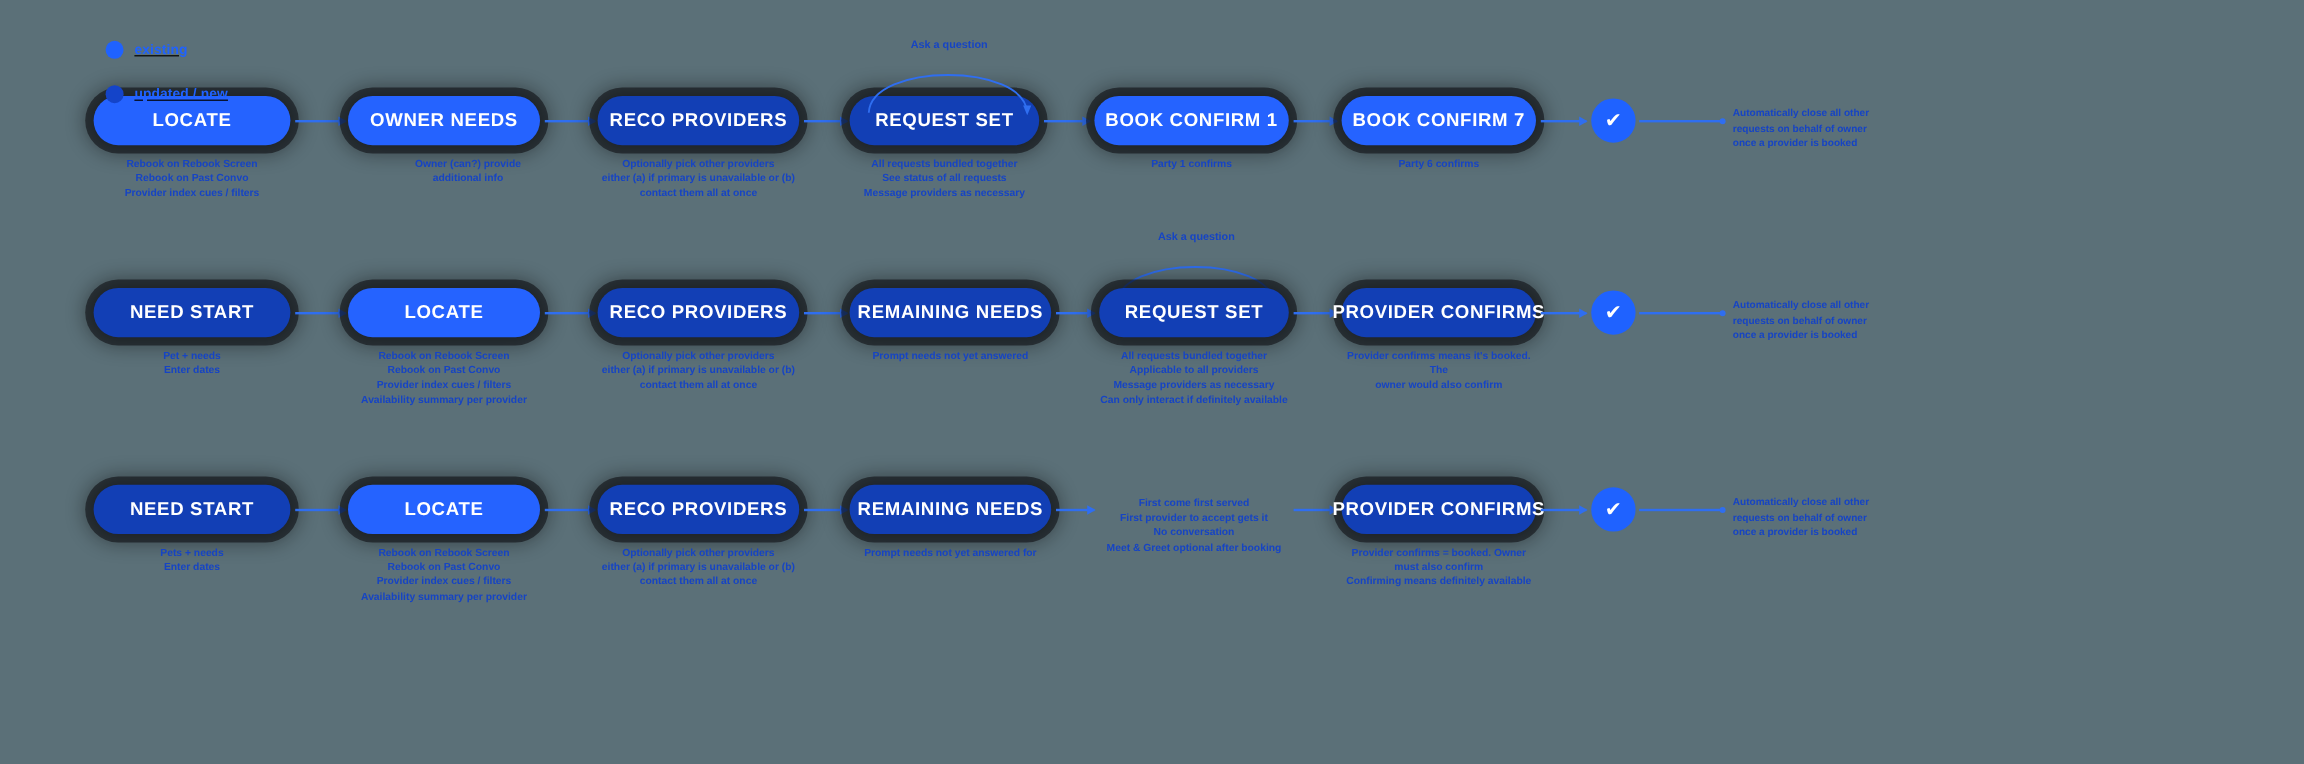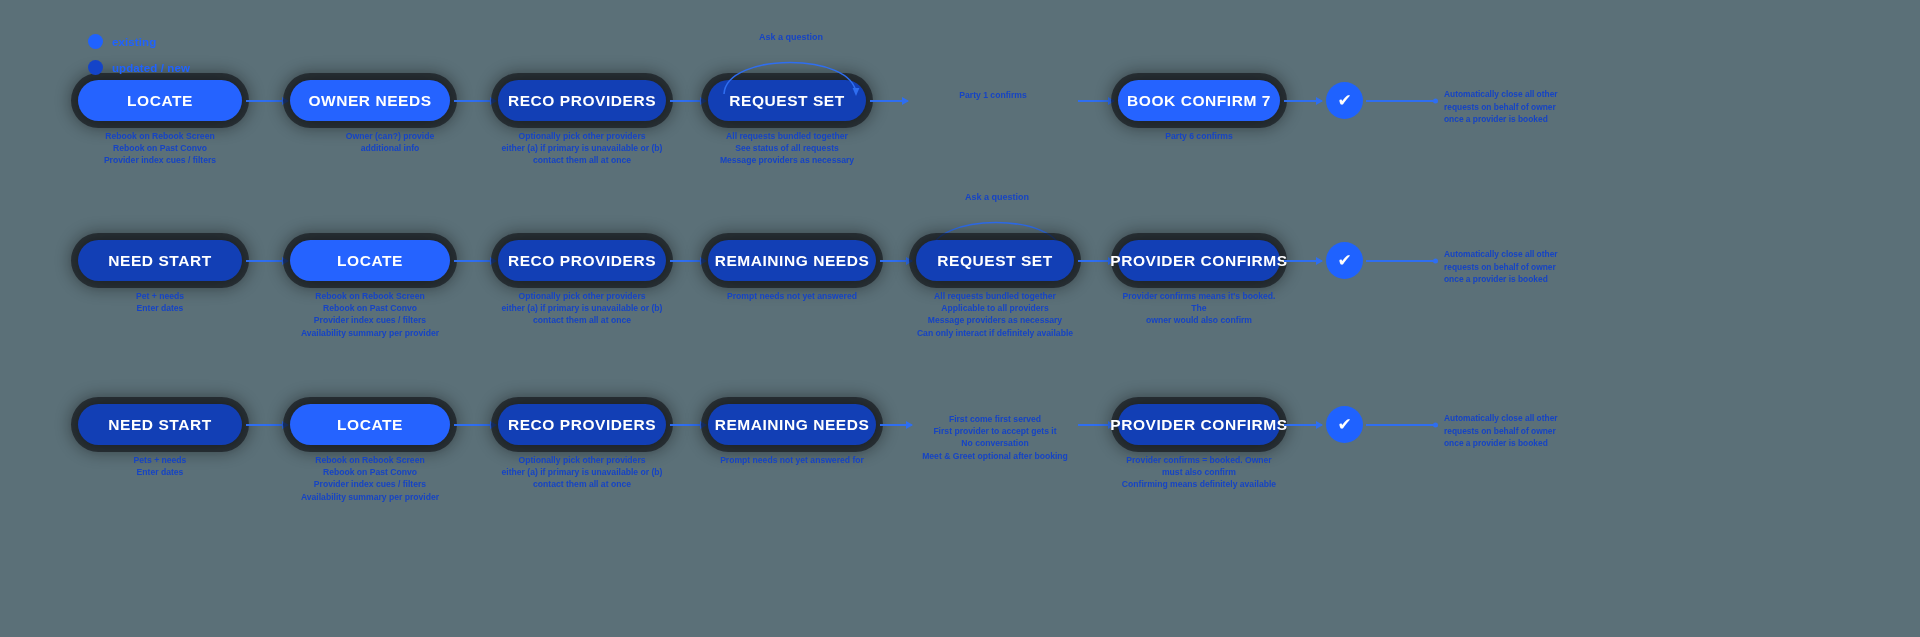--- a/index.html
+++ b/index.html
@@ -8,22 +8,23 @@
     background:#5b7078;
     font-family:"Liberation Sans", sans-serif;
     overflow:hidden;
     position:relative;
   }
   .canvas{position:absolute;inset:0;}
 
   
   .legend{
     position:absolute;left:88px;top:34px;
-    display:flex;flex-direction:column;gap:11px;
+    display:flex;flex-direction:column;gap:22px;
     z-index:6;
+    text-decoration:underline;
   }
   .legend-row{display:flex;align-items:center;gap:9px;}
   .legend-dot{width:15px;height:15px;border-radius:50%;flex:0 0 auto;}
   .legend-dot.existing{background:#1f62ff;}
   .legend-dot.updated{background:#1444c9;}
   .legend-label{
     font-size:11.5px;font-weight:700;color:#1f62ff;
     letter-spacing:.1px;white-space:nowrap;
   }
 
@@ -143,20 +144,21 @@
 
     <div class="askwrap" style="left:716px;top:-28px;width:150px;height:62px;">
       <div class="asklabel">Ask a question</div>
       <svg class="askloop" width="150" height="50" viewBox="0 0 150 50">
         <path d="M8 48 C 10 6, 138 6, 140 48" fill="none" stroke="#2f6ef0" stroke-width="1.6"></path>
         <polygon points="140,50 136.6,42 143.4,42" fill="#2f6ef0"></polygon>
       </svg>
     </div>
 
     <div class="node" style="left:912px;top:20px;width:162px;">
+      <div class="pill existing" style="width:162px;">BOOK CONFIRM 1</div>
       <div class="caption" style="white-space:pre-line;">Party 1 confirms</div>
     </div>
     <div class="conn" style="left:1078px;top:40px;width:36px;"></div>
 
     <div class="node" style="left:1118px;top:20px;width:162px;">
       <div class="pill existing" style="width:162px;">BOOK CONFIRM 7</div>
       <div class="caption" style="white-space:pre-line;">Party 6 confirms</div>
     </div>
     <div class="conn" style="left:1284px;top:40px;width:38px;"></div>
 

